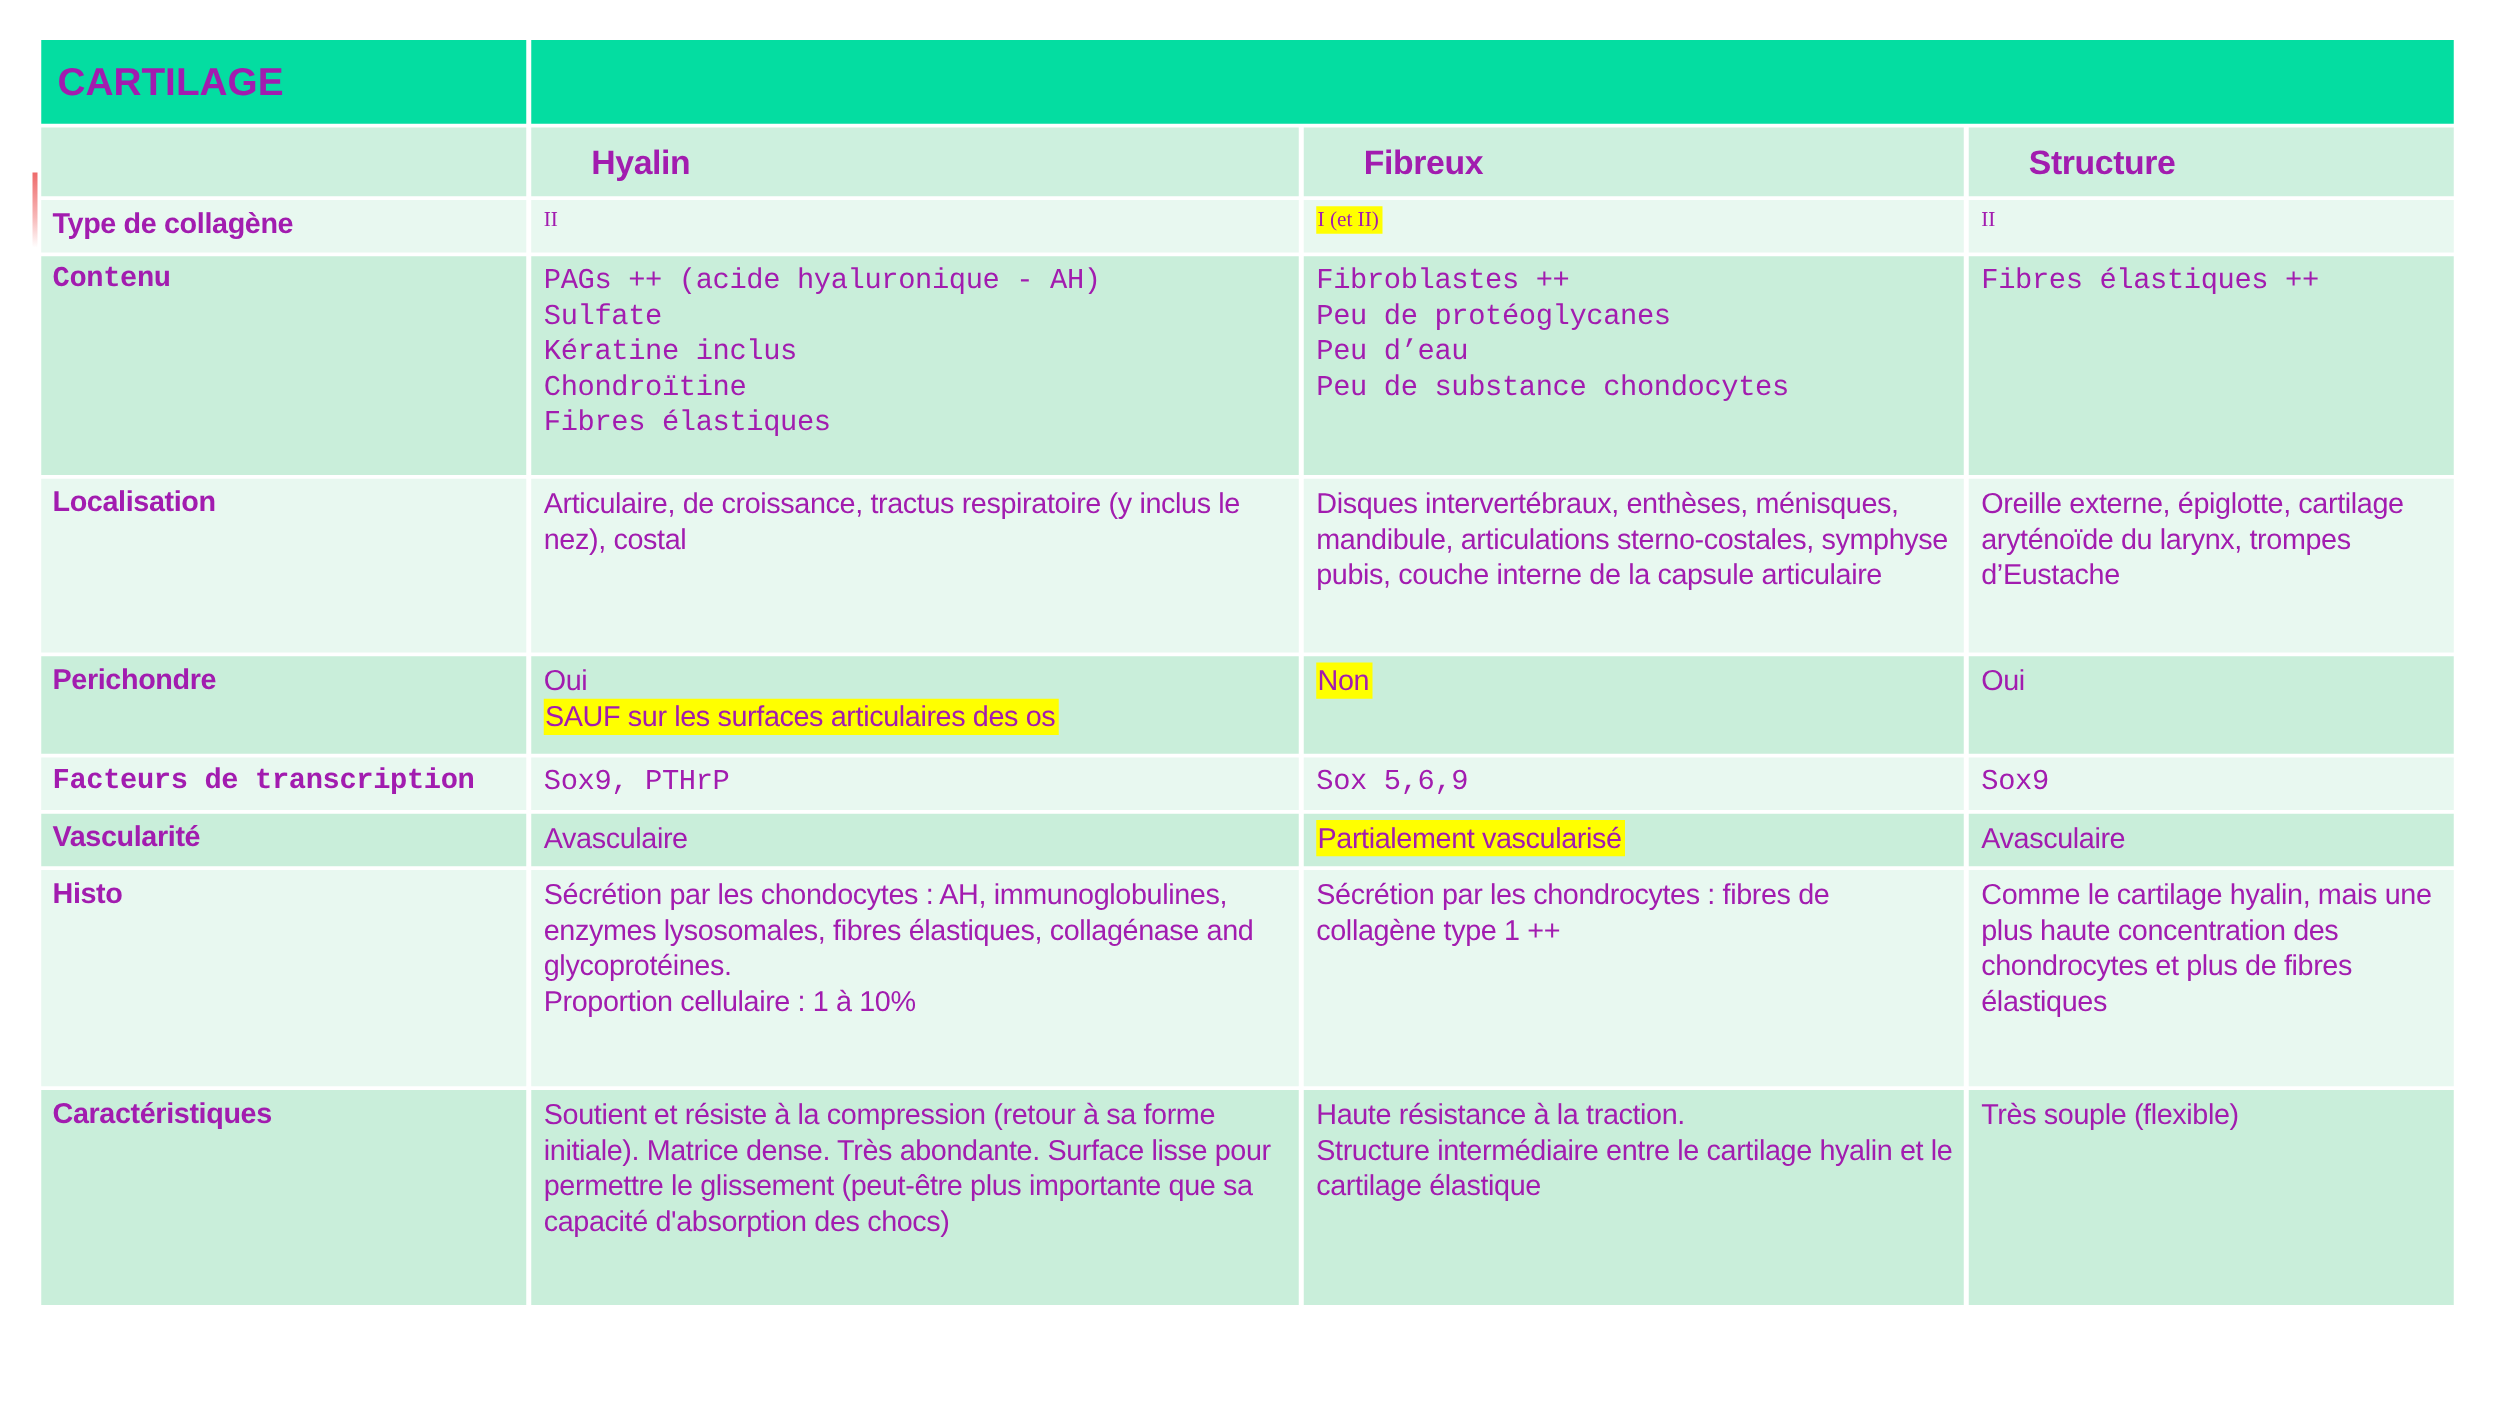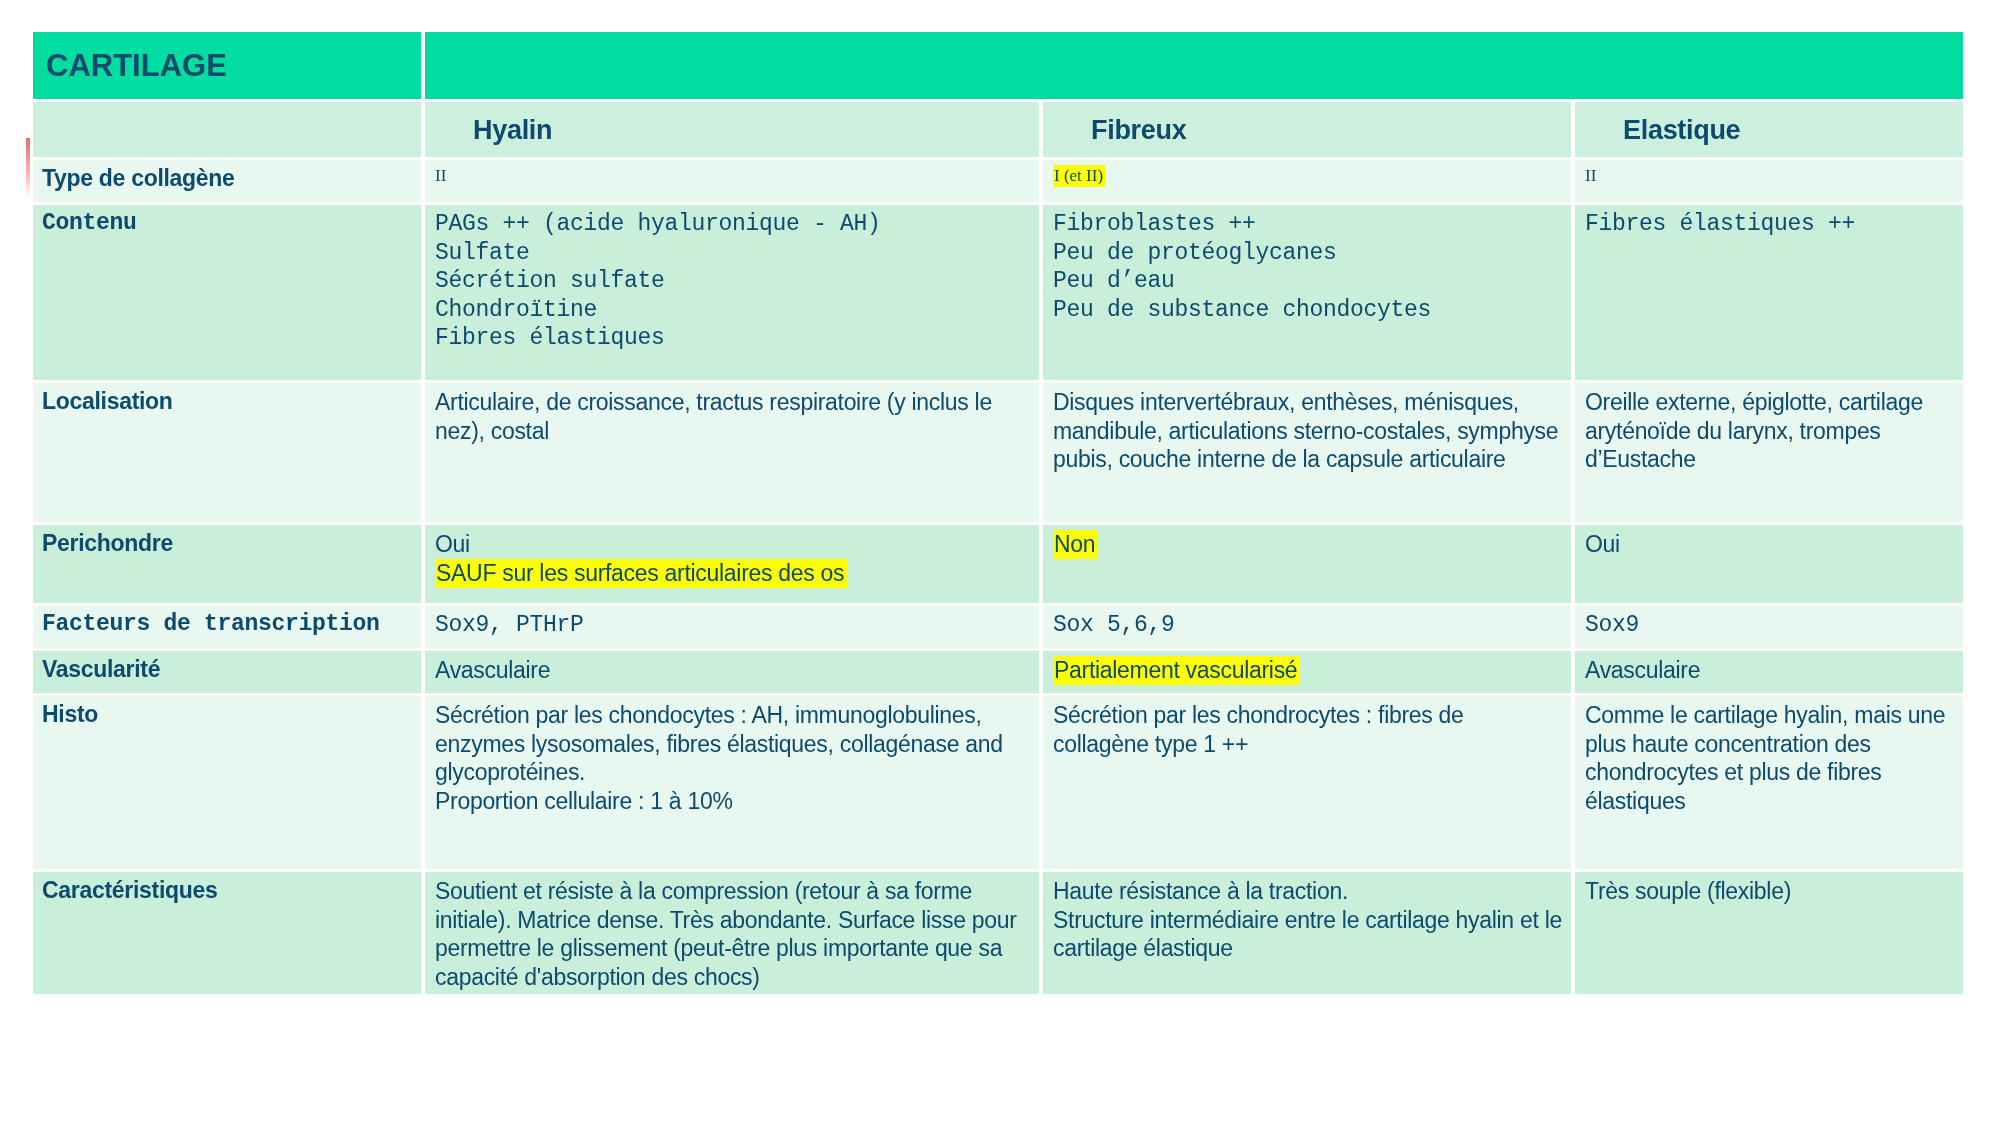--- a/index.html
+++ b/index.html
@@ -1,23 +1,23 @@
 <!DOCTYPE html>
 <html><head>
 <meta charset="utf-8">
 <style>
   html, body { margin: 0; padding: 0; background: #ffffff; }
   .page {
     position: relative;
     width: 2000px;
-    height: 994px;
+    height: 1125px;
     background: #ffffff;
     overflow: hidden;
     font-family: "Liberation Sans", "DejaVu Sans", sans-serif;
-    color: #0c4a6e;
+    color: #a21caf;
   }
   .red-line {
     position: absolute;
     left: 26px;
     top: 138px;
     width: 4px;
     height: 60px;
     background: linear-gradient(to bottom, #ee6a6a 0%, #f7b8b8 60%, #ffffff 100%);
   }
   table.cart {
@@ -66,42 +66,42 @@
     </colgroup>
     <thead>
       <tr class="teal" style="height:67px">
         <td class="title">CARTILAGE</td>
         <td colspan="3"></td>
       </tr>
       <tr class="colhead" style="height:55px">
         <td></td>
         <td class="colh">Hyalin</td>
         <td class="colh">Fibreux</td>
-        <td class="colh">Elastique</td>
+        <td class="colh">Structure</td>
       </tr>
     </thead>
     <tbody id="rows">
         <tr class="light" style="height: 42px;">
           <td class="label">Type de collagène</td>
           <td class="body serif">
             <div class="para"><span class="">II</span></div>
           </td>
           <td class="body serif">
             <div class="para"><span class="hl">I (et II)</span></div>
           </td>
           <td class="body serif">
             <div class="para"><span class="">II</span></div>
           </td>
         </tr>
         <tr class="dark" style="height: 175px; font-family: Liberation Mono, monospace;">
           <td class="label">Contenu</td>
           <td class="body">
             <div class="para"><span class="">PAGs ++ (acide hyaluronique - AH)</span></div>
             <div class="para"><span class="">Sulfate</span></div>
-            <div class="para"><span class="">Sécrétion sulfate</span></div>
+            <div class="para"><span class="">Kératine inclus</span></div>
             <div class="para"><span class="">Chondroïtine</span></div>
             <div class="para"><span class="">Fibres élastiques</span></div>
           </td>
           <td class="body">
             <div class="para"><span class="">Fibroblastes ++</span></div>
             <div class="para"><span class="">Peu de protéoglycanes</span></div>
             <div class="para"><span class="">Peu d’eau</span></div>
             <div class="para"><span class="">Peu de substance chondocytes</span></div>
           </td>
           <td class="body">

